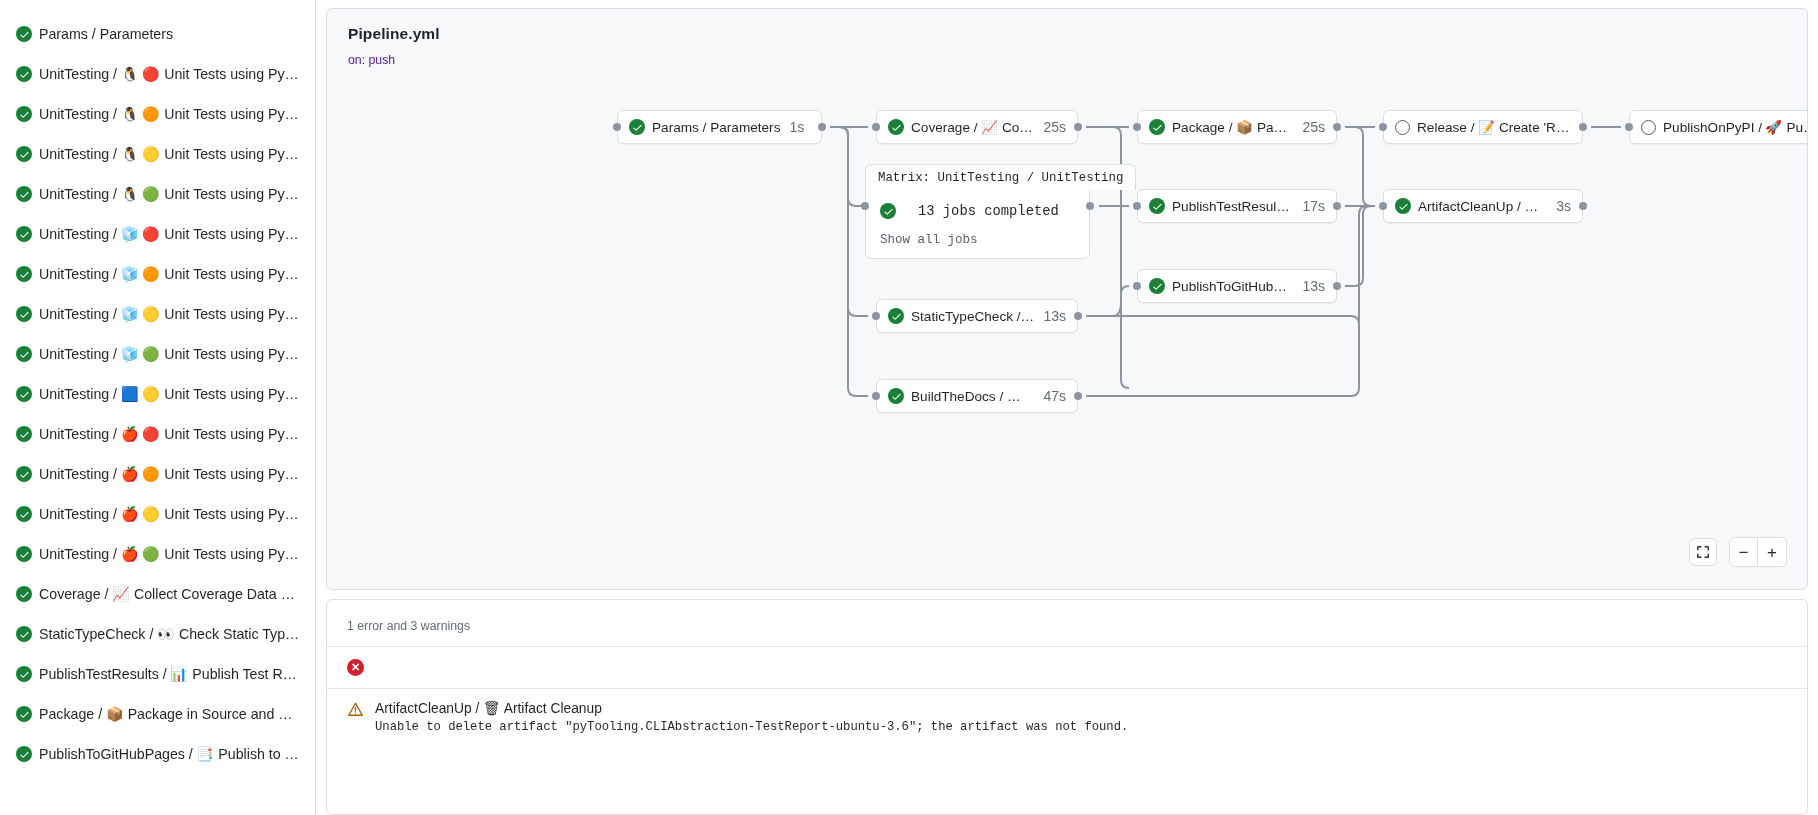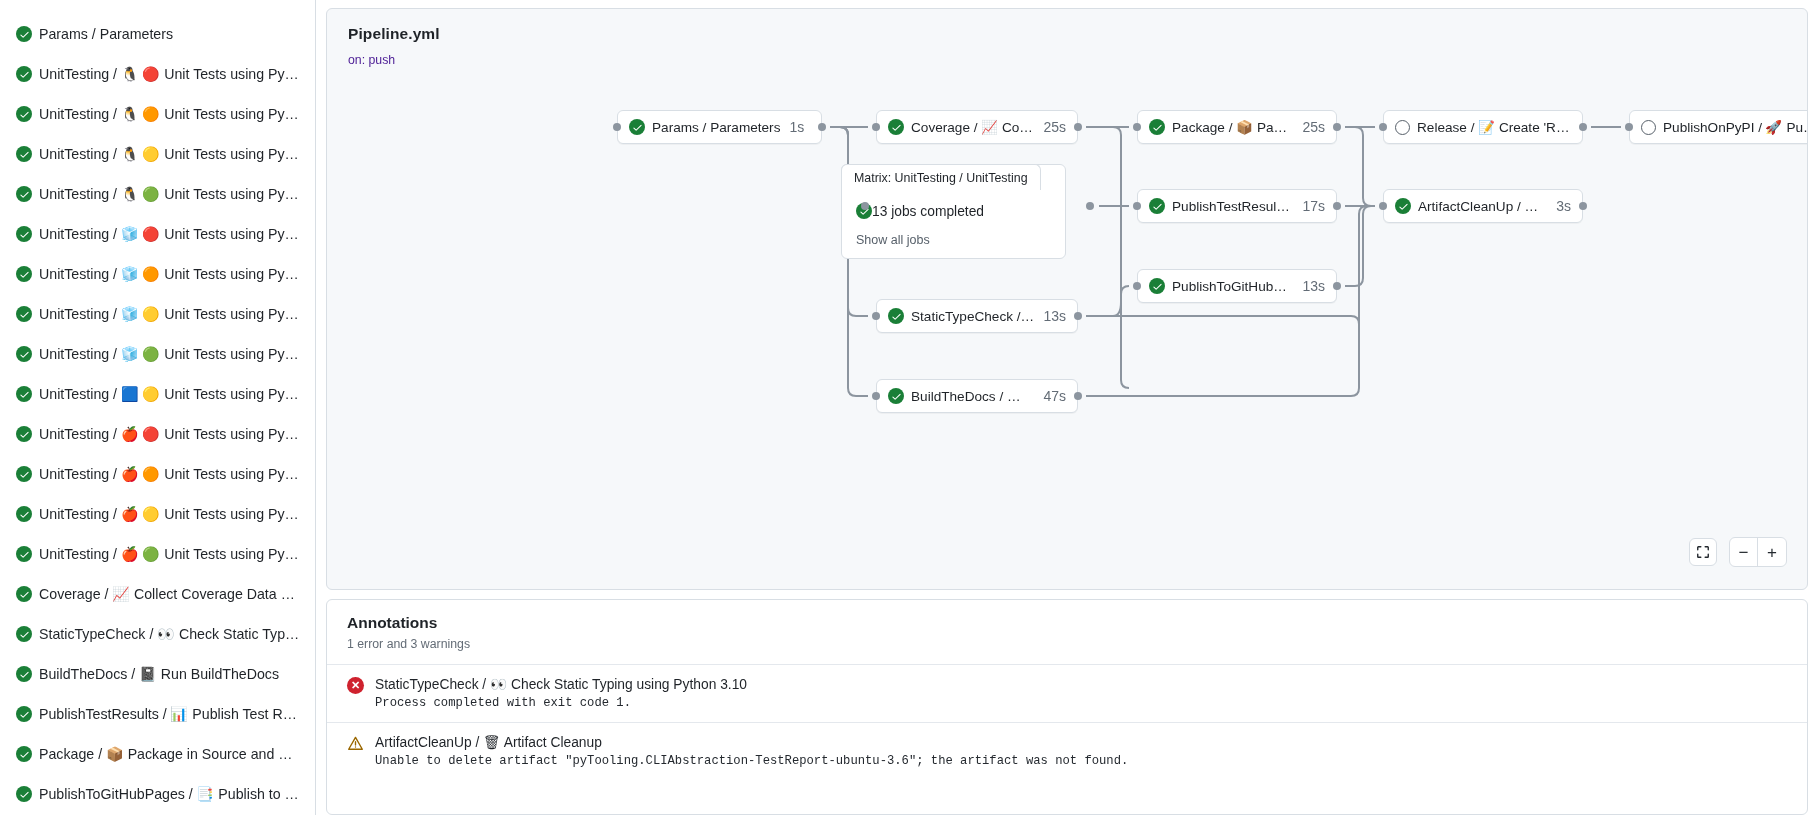--- a/index.html
+++ b/index.html
@@ -143,21 +143,21 @@
     border-radius: 6px 6px 0 0;
     padding: 0 12px;
     display: flex; align-items: center;
     font-size: 12.4px;
     color: #1f2328;
     white-space: nowrap;
   }
   .matrix-row {
     position: absolute;
     left: 14px; top: 38px;
-    display: flex; align-items: center; gap: 0;
+    display: flex; align-items: center; gap: 22px;
     font-size: 13.8px;
   }
   .matrix-sub {
     position: absolute;
     left: 14px; top: 68px;
     font-size: 12.5px;
     color: #57606a;
     cursor: pointer;
   }
 
@@ -364,28 +364,20 @@
             </svg>
           </span>
           <span class="side-label">StaticTypeCheck / 👀 Check Static Typing…</span>
         </div>
         <div class="side-item">
           <span class="chk">
             <svg viewBox="0 0 16 16" fill="#ffffff">
               <path d="M13.78 4.22a.75.75 0 0 1 0 1.06l-7.25 7.25a.75.75 0 0 1-1.06 0L2.22 9.28a.75.75 0 0 1 1.06-1.06L6 10.94l6.72-6.72a.75.75 0 0 1 1.06 0Z"></path>
             </svg>
           </span>
-          <span class="side-label">BuildTheDocs / 📓 Run BuildTheDocs</span>
-        </div>
-        <div class="side-item">
-          <span class="chk">
-            <svg viewBox="0 0 16 16" fill="#ffffff">
-              <path d="M13.78 4.22a.75.75 0 0 1 0 1.06l-7.25 7.25a.75.75 0 0 1-1.06 0L2.22 9.28a.75.75 0 0 1 1.06-1.06L6 10.94l6.72-6.72a.75.75 0 0 1 1.06 0Z"></path>
-            </svg>
-          </span>
           <span class="side-label">PublishTestResults / 📊 Publish Test Resu…</span>
         </div>
         <div class="side-item">
           <span class="chk">
             <svg viewBox="0 0 16 16" fill="#ffffff">
               <path d="M13.78 4.22a.75.75 0 0 1 0 1.06l-7.25 7.25a.75.75 0 0 1-1.06 0L2.22 9.28a.75.75 0 0 1 1.06-1.06L6 10.94l6.72-6.72a.75.75 0 0 1 1.06 0Z"></path>
             </svg>
           </span>
           <span class="side-label">Package / 📦 Package in Source and Wh…</span>
         </div>
@@ -536,21 +528,21 @@
           </div>
           <div class="port" style="left: 1052px; top: 193px;"></div>
           <div class="port" style="left: 1252px; top: 193px;"></div>
           <div class="node" style="left: 1302px; top: 101px; width: 200px;">
             <span class="ring"></span>
             <span class="nlabel">PublishOnPyPI / 🚀 Publish to …</span>
           </div>
           <div class="port" style="left: 1298px; top: 114px;"></div>
         </div>
 
-      <div class="matrix-box" style="left:514px; top:155px; width:225px; height:95px;">
+      <div class="matrix-box" style="left:538px; top:155px; width:225px; height:95px;font-family:Liberation Mono, monospace;">
         <div class="matrix-tab">
           <span>Matrix: UnitTesting / UnitTesting</span>
         </div>
         <div class="matrix-row">
           <span class="chk">
             <svg viewBox="0 0 16 16" fill="#ffffff">
                 <path d="M13.78 4.22a.75.75 0 0 1 0 1.06l-7.25 7.25a.75.75 0 0 1-1.06 0L2.22 9.28a.75.75 0 0 1 1.06-1.06L6 10.94l6.72-6.72a.75.75 0 0 1 1.06 0Z"></path>
               </svg>
           </span>
           <span>13 jobs completed</span>
@@ -571,31 +563,26 @@
         </div>
         <div class="zgroup">
           <div class="zi">−</div>
           <div class="zi">+</div>
         </div>
       </div>
     </div>
 
     <div class="ann-card">
       <div class="ann-head">
-        <div class="ann-title">Annotations</div>
         <div class="ann-count">1 error and 3 warnings</div>
       </div>
       <div class="ann-list" id="ann-list">
           <div class="ann-row">
             <div class="ann-ico">
               <div class="err-ico">✕</div>
-            </div>
-            <div class="ann-body">
-              <div class="ann-h">StaticTypeCheck / 👀 Check Static Typing using Python 3.10</div>
-              <div class="ann-msg">Process completed with exit code 1.</div>
             </div>
           </div>
           <div class="ann-row">
             <div class="ann-ico"><svg width="17" height="17" viewBox="0 0 16 16" fill="none" stroke="#9a6700" stroke-width="1.3" stroke-linejoin="round">
                 <path d="M8 2.3 14.4 13.4H1.6Z"></path>
                 <path d="M8 6.3v3.1" stroke-linecap="round"></path>
                 <circle cx="8" cy="11.3" r=".65" fill="#9a6700" stroke="none"></circle>
               </svg></div>
             <div class="ann-body">
               <div class="ann-h">ArtifactCleanUp / 🗑 Artifact Cleanup</div>

